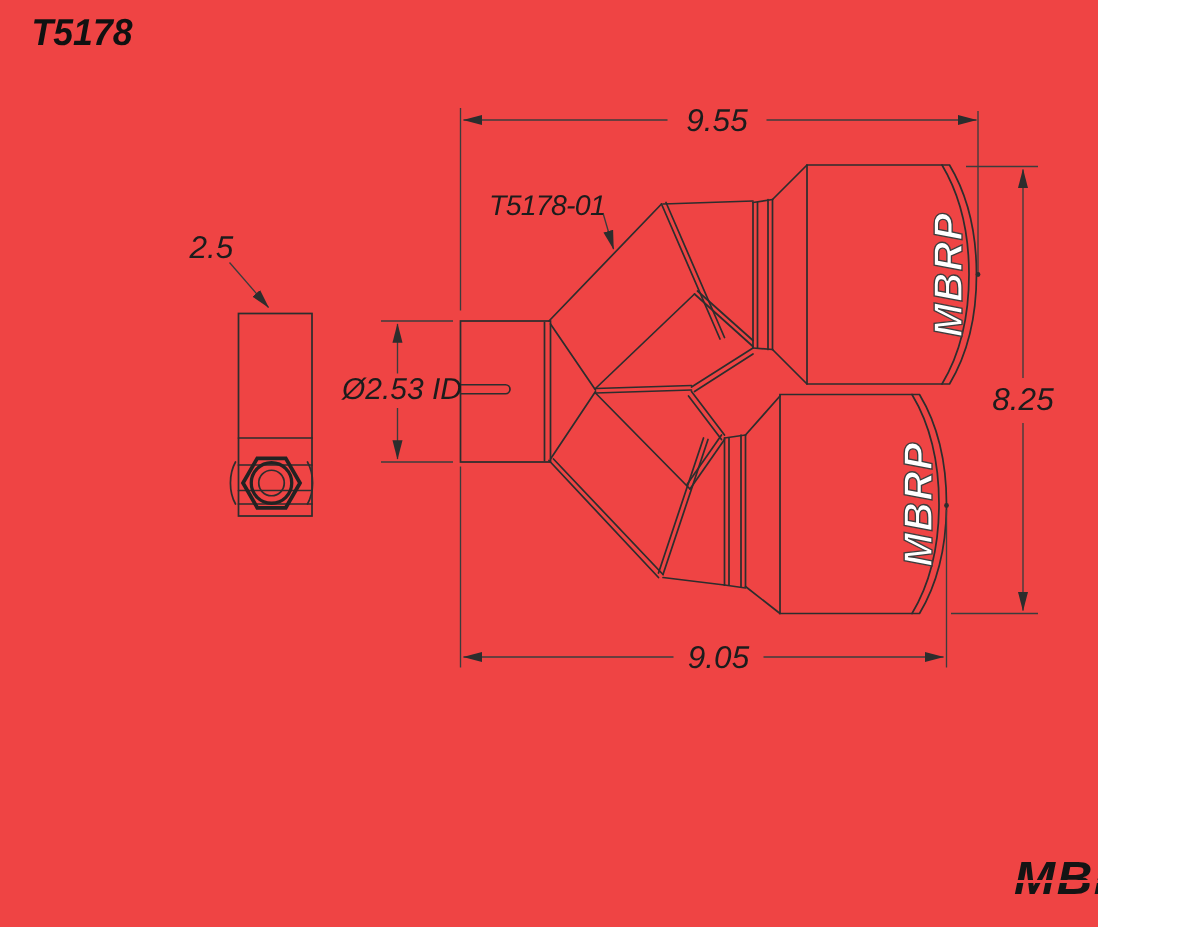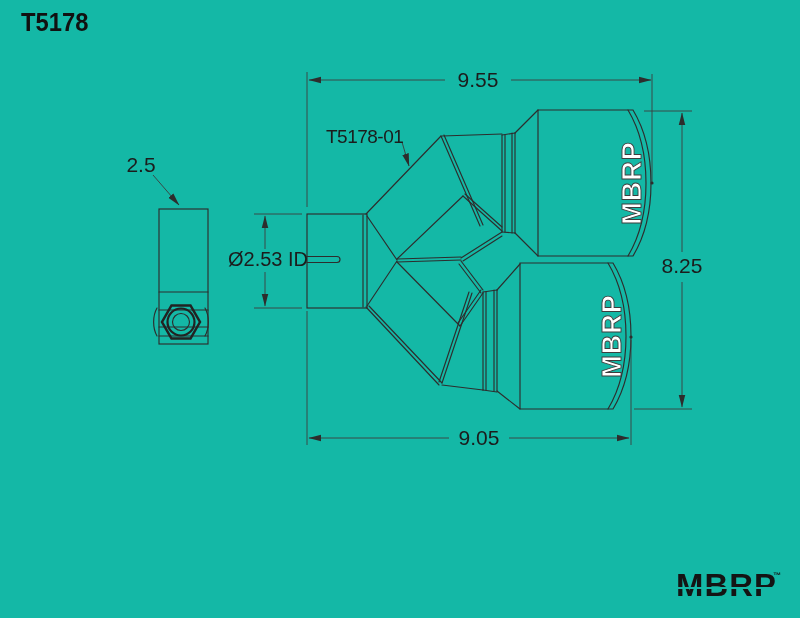--- a/index.html
+++ b/index.html
@@ -1,17 +1,17 @@
 <!DOCTYPE html>
 <html><head>
 <meta charset="utf-8">
 <style>
   html,body{margin:0;padding:0;background:#fff;}
-  .canvas{position:relative;width:800px;height:618px;background:#14b8a6;overflow:hidden;
-          font-family:"Liberation Sans",sans-serif;}
+  .canvas{position:relative;width:732px;height:618px;background:#ef4444;overflow:hidden;
+          font-family:"Liberation Sans",sans-serif;font-style:italic;}
   .doc-title{position:absolute;left:21px;top:8px;font-size:25px;font-weight:800;
              color:#111;transform:scaleX(.95);transform-origin:left;letter-spacing:0;}
   .brand{position:absolute;left:676px;top:570px;display:flex;align-items:flex-start;}
   .brand .word{font-size:31px;font-weight:900;color:#141414;letter-spacing:1px;
     transform:scaleX(1.06);transform-origin:left;line-height:1;
     -webkit-mask-image:linear-gradient(to bottom,#000 0 54%,transparent 54% 60%,#000 60% 100%);
     mask-image:linear-gradient(to bottom,#000 0 54%,transparent 54% 60%,#000 60% 100%);}
   .brand .tm{font-size:8px;font-weight:700;color:#141414;margin-left:2px;margin-top:1px;}
   svg{position:absolute;left:0;top:0;}
   .main{stroke:#2d2d2d;stroke-width:1.15;fill:none;stroke-linecap:round;}

